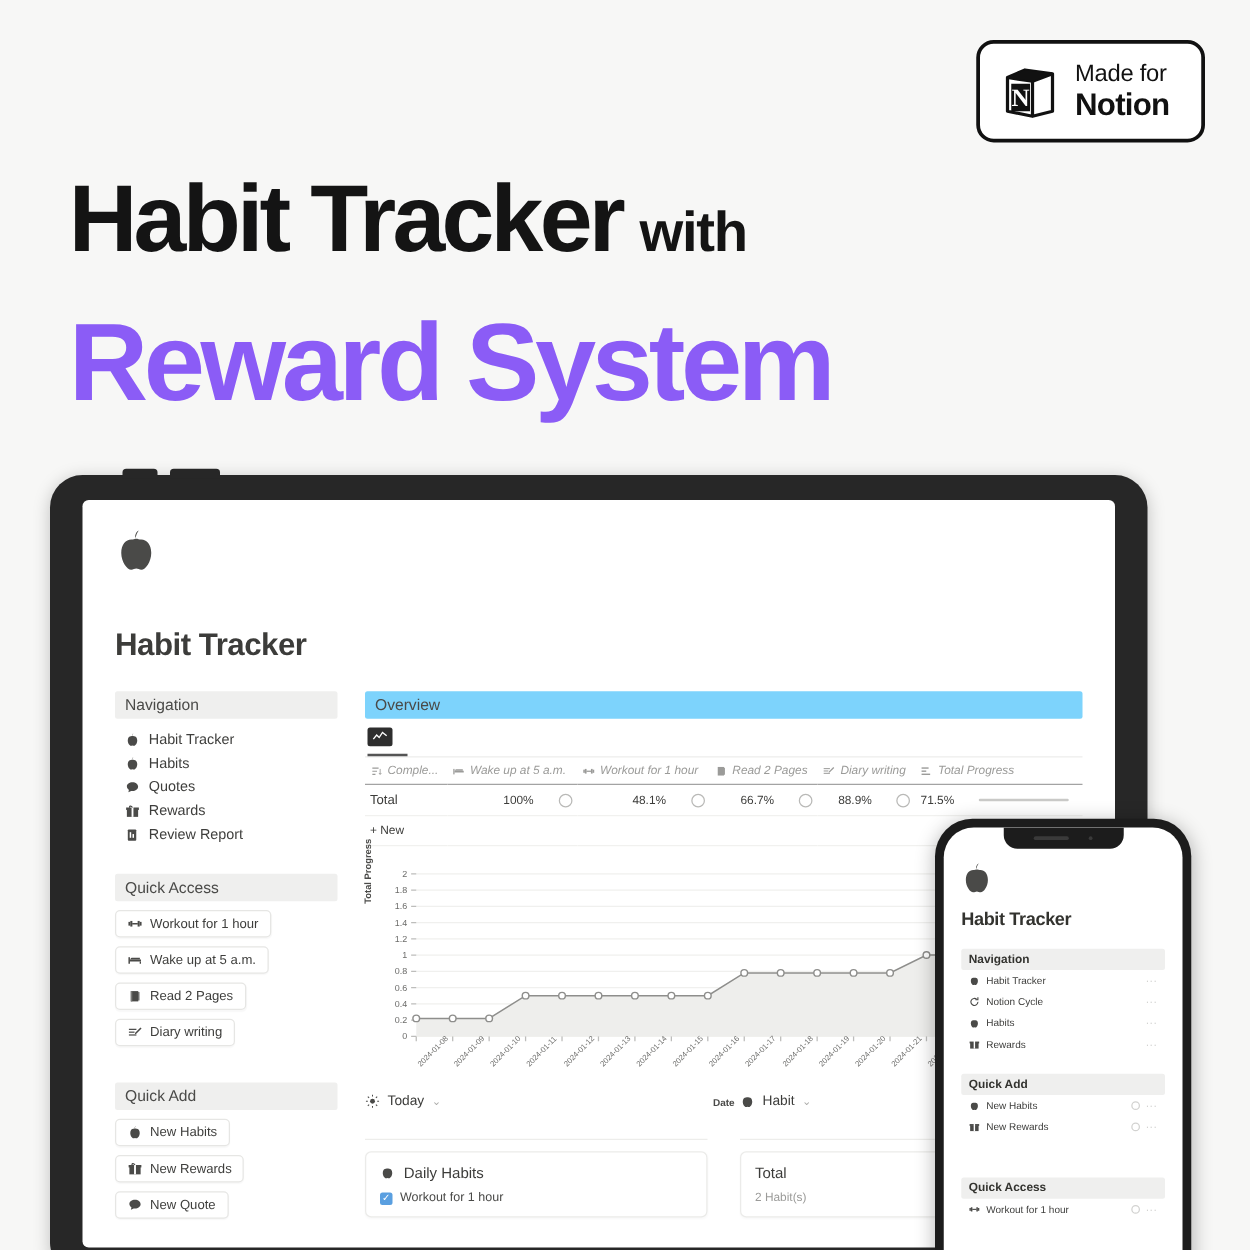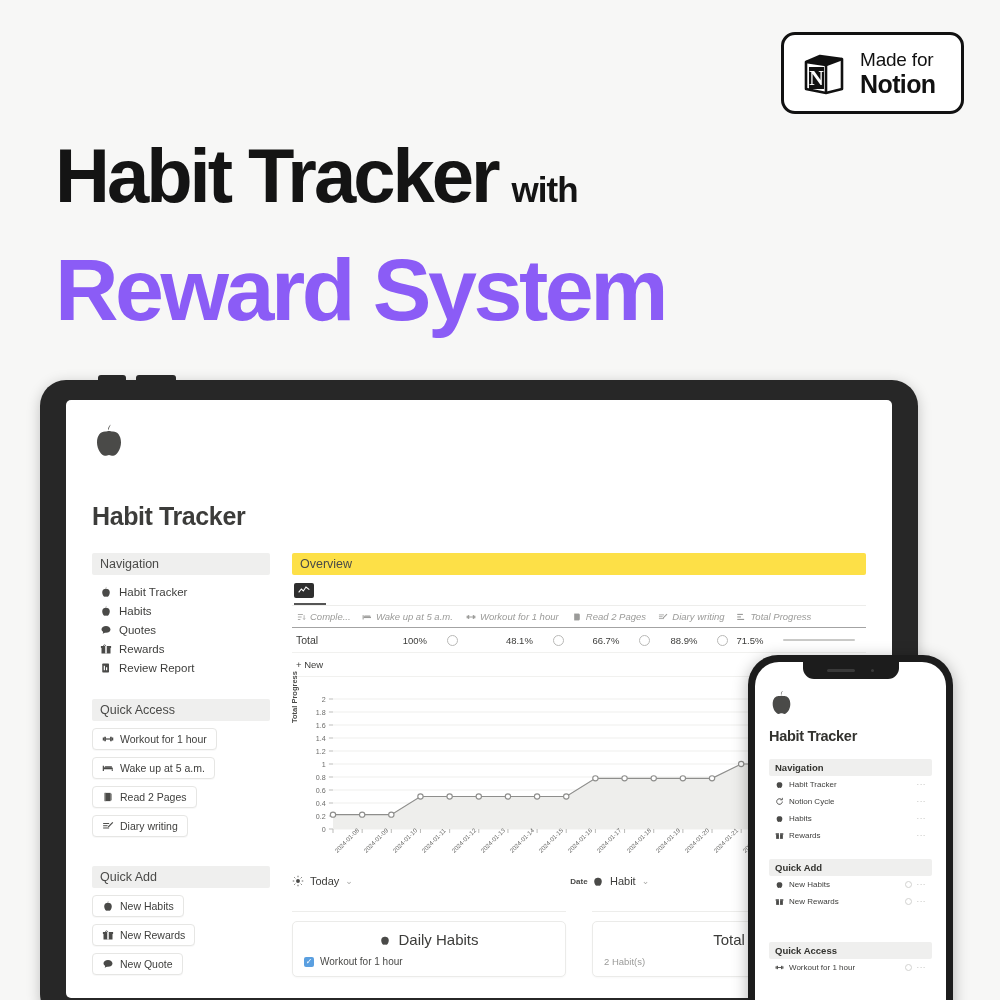--- a/index.html
+++ b/index.html
@@ -21,21 +21,21 @@
   .notion-txt{ display:flex; flex-direction:column; line-height:1; }
   .notion-made{ font-size:19px; color:#111; font-weight:400; letter-spacing:-.2px;}
   .notion-name{ font-size:25px; color:#111; font-weight:700; letter-spacing:-.6px; margin-top:3px;}
 
   
   .hero{ position:absolute; left:55px; top:138px; width:900px; }
   .hero-l1{
     font-size:76px; font-weight:700; color:#141414; letter-spacing:-3px;
     line-height:1.0; display:flex; align-items:baseline; gap:14px;
   }
-  .hero-with{ font-size:35px; font-weight:700; letter-spacing:-1px; }
+  .hero-with{ font-size:45px; font-weight:700; letter-spacing:-1px; }
   .hero-l2{
     font-size:88px; font-weight:700; color:#8b5cf6; letter-spacing:-3.5px;
     line-height:1.0; margin-top:32px;
   }
 
   
   .tablet{
     position:absolute; left:40px; top:380px; width:878px; height:640px;
     background:#272727; border-radius:26px;
     box-shadow:0 3px 14px rgba(0,0,0,.22);
@@ -71,21 +71,21 @@
 
   .chip{
     display:inline-flex; align-items:center; gap:6px;
     border:1px solid #e6e6e4; border-radius:4px;
     background:#fff; padding:4px 9px; margin-bottom:7px;
     font-size:10.5px; color:#3e3e3c; box-shadow:0 1px 1px rgba(0,0,0,.03);
   }
   .chip svg{ width:12px; height:12px; flex:0 0 12px; }
 
   
-  .ov-head{ background:#fde047; color:#4a4a48; font-size:12.5px; padding:4px 8px; border-radius:2px;}
+  .ov-head{ background:#7dd3fc; color:#4a4a48; font-size:12.5px; padding:4px 8px; border-radius:2px;}
   .ov-tabs{ border-bottom:1px solid #ededeb; padding:6px 2px 0 2px; }
   .ov-tab{
     display:inline-flex; width:20px; height:15px; background:#2e2e2e;
     border-radius:2px; align-items:center; justify-content:center;
   }
   .ov-tabline{ width:32px; height:2px; background:#555; margin-top:4px;}
 
   .tbl{ width:100%; border-collapse:collapse; font-size:9.5px; }
   .tbl th{
     font-weight:400; color:#9b9b99; text-align:left;
@@ -112,21 +112,21 @@
   
   .bottoms{ display:flex; gap:26px; margin-top:14px; }
   .bb{ flex:1; min-width:0; }
   .bb-h{ display:flex; align-items:center; gap:6px; font-size:11px; color:#3c3c3a; padding-bottom:24px; border-bottom:1px solid #ededeb;}
   .bb-h svg{ width:12px; height:12px;}
   .bb-h .chev{ color:#a9a9a7; font-size:9px; }
   .bb-card{
     border:1px solid #ebebe9; border-radius:5px; margin-top:9px;
     padding:9px 11px; background:#fff; box-shadow:0 1px 2px rgba(0,0,0,.03);
   }
-  .bb-card .t{ font-size:15px; color:#3c3c3a; display:flex; align-items:center; gap:7px;justify-content:center;}
+  .bb-card .t{ font-size:12px; color:#3c3c3a; display:flex; align-items:center; gap:7px;}
   .bb-card .t svg{ width:12px; height:12px;}
   .bb-row{ display:flex; align-items:center; gap:6px; font-size:10px; color:#4a4a48; margin-top:8px;}
   .cbx{ width:10px; height:10px; background:#5a9fe0; border-radius:2px; flex:0 0 10px;
         display:flex; align-items:center; justify-content:center; color:#fff; font-size:8px; line-height:1;}
   .bb-sub{ font-size:9.5px; color:#9b9b99; margin-top:8px; }
 
   
   .phone{
     position:absolute; left:748px; top:655px; width:205px; height:360px;
     background:#1c1c1c; border-radius:30px 30px 0 0;

